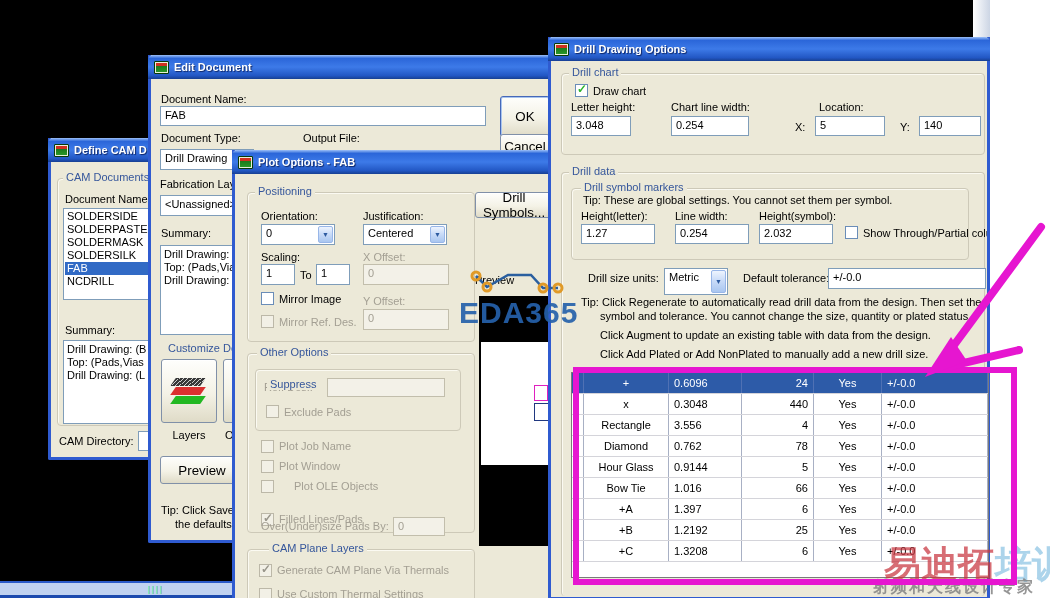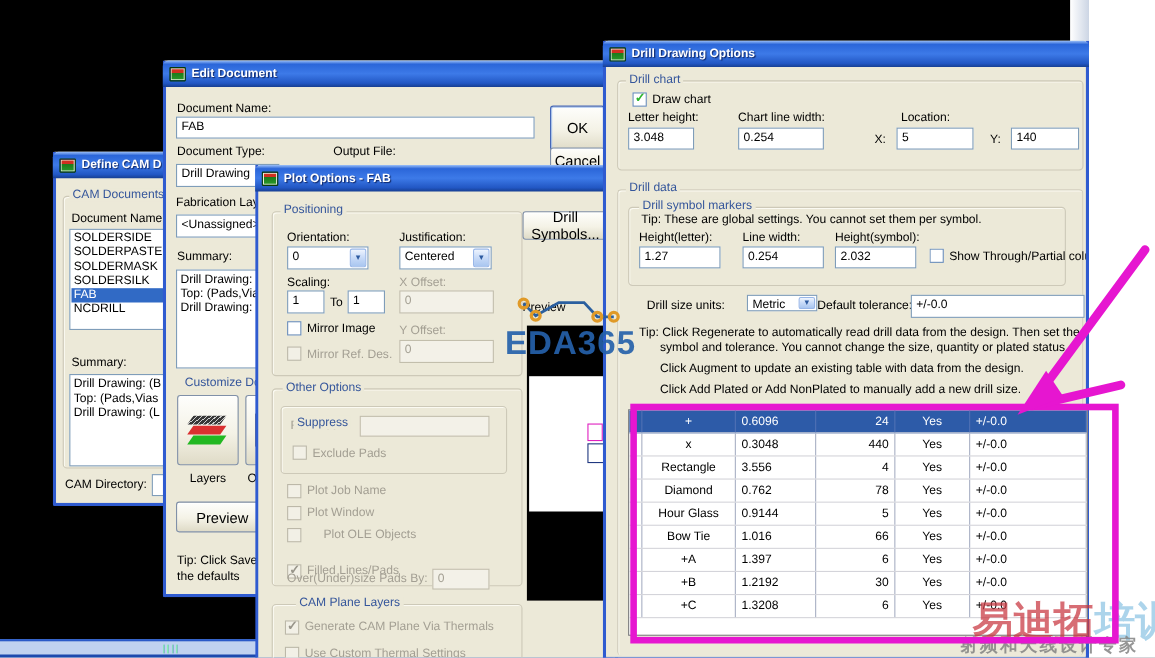--- a/index.html
+++ b/index.html
@@ -47,21 +47,21 @@
 .trow.sel{background:#2d5ba8;color:#fff}
 .tc{border-right:1px solid #a8b0c4;display:flex;align-items:center;padding:0 5px;overflow:hidden;white-space:nowrap}
 .trow.sel .tc{border-right-color:#4f71b4}
 .c0{width:12px;padding:0}.c1{width:85px;justify-content:center}.c2{width:73px}
 .c3{width:72px;justify-content:flex-end}.c4{width:68px;justify-content:center}.c5{flex:1}
 
 [data-name="drill-tip-text"] div{line-height:14px}
 [data-name="drill-tip-text"] div:not(:first-child){margin-left:19px}
 [data-name="drill-tip-text"] div:nth-child(n+3){margin-top:5px}
 [data-name="edit-tip-text"] div{line-height:14px}
-[data-name="edit-tip-text"] div:nth-child(2){}
+[data-name="edit-tip-text"] div:nth-child(2){margin-left:14px}
 
 .wm-eda{position:absolute;left:459px;top:296px;font-size:30px;font-weight:bold;letter-spacing:1px;
   color:rgba(37,97,170,.92);z-index:55}
 .wm-brand{position:absolute;left:884px;top:540px;font-size:37px;font-weight:bold;z-index:55;white-space:nowrap;
   font-family:"DejaVu Sans",sans-serif}
 .wm-brand .r{color:rgba(200,52,62,.72)}
 .wm-brand .b{color:rgba(168,210,234,.95)}
 .wm-tag{position:absolute;left:873px;top:577px;font-size:16px;font-weight:bold;letter-spacing:2px;
   color:rgba(130,130,130,.85);z-index:55;white-space:nowrap;font-family:"DejaVu Sans",sans-serif}
 .layer-ico{position:relative;width:40px;height:34px}
@@ -278,21 +278,21 @@
     <div class="lbl" style="left:124px;top:173px" data-name="line-width-label">Line width:</div>
     <div class="fld" style="left:124px;top:187px;width:74px;height:20px" data-name="line-width-field">0.254</div>
     <div class="lbl" style="left:208px;top:173px" data-name="height-symbol-label">Height(symbol):</div>
     <div class="fld" style="left:208px;top:187px;width:74px;height:20px" data-name="height-symbol-field">2.032</div>
     <div class="cbrow" style="left:294px;top:189px;width:142px;overflow:hidden" data-name="show-through-partial-checkbox">
       <span class="cb" data-name="checkbox-icon"></span>
       <span data-name="checkbox-label">Show Through/Partial colum</span>
     </div>
 
     <div class="lbl" style="left:37px;top:235px" data-name="drill-size-units-label">Drill size units:</div>
-    <div class="dd" style="left:128px;top:231px;width:64px;height:15px" data-name="drill-size-units-dropdown">
+    <div class="dd" style="left:113px;top:231px;width:64px;height:27px" data-name="drill-size-units-dropdown">
       <span data-name="drill-size-units-value">Metric</span>
       <span class="ddb" data-name="chevron-down-icon">▼</span>
     </div>
     <div class="lbl" style="left:192px;top:235px" data-name="default-tolerance-label">Default tolerance:</div>
     <div class="fld" style="left:277px;top:231px;width:158px;height:21px" data-name="default-tolerance-field">+/-0.0</div>
     <div class="lbl" style="left:30px;top:258px" data-name="drill-tip-text">
         <div data-name="text-line">Tip: Click Regenerate to automatically read drill data from the design. Then set the</div>
         <div data-name="text-line">symbol and tolerance. You cannot change the size, quantity or plated status.</div>
         <div data-name="text-line">Click Augment to update an existing table with data from the design.</div>
         <div data-name="text-line">Click Add Plated or Add NonPlated to manually add a new drill size.</div>
@@ -352,21 +352,21 @@
           <div class="tc c1" data-name="cell">+A</div>
           <div class="tc c2" data-name="cell">1.397</div>
           <div class="tc c3" data-name="cell">6</div>
           <div class="tc c4" data-name="cell">Yes</div>
           <div class="tc c5" data-name="cell">+/-0.0</div>
         </div>
         <div class="trow" data-name="table-row">
           <div class="tc c0" data-name="row-selector"></div>
           <div class="tc c1" data-name="cell">+B</div>
           <div class="tc c2" data-name="cell">1.2192</div>
-          <div class="tc c3" data-name="cell">30</div>
+          <div class="tc c3" data-name="cell">25</div>
           <div class="tc c4" data-name="cell">Yes</div>
           <div class="tc c5" data-name="cell">+/-0.0</div>
         </div>
         <div class="trow" data-name="table-row">
           <div class="tc c0" data-name="row-selector"></div>
           <div class="tc c1" data-name="cell">+C</div>
           <div class="tc c2" data-name="cell">1.3208</div>
           <div class="tc c3" data-name="cell">6</div>
           <div class="tc c4" data-name="cell">Yes</div>
           <div class="tc c5" data-name="cell">+/-0.0</div>

